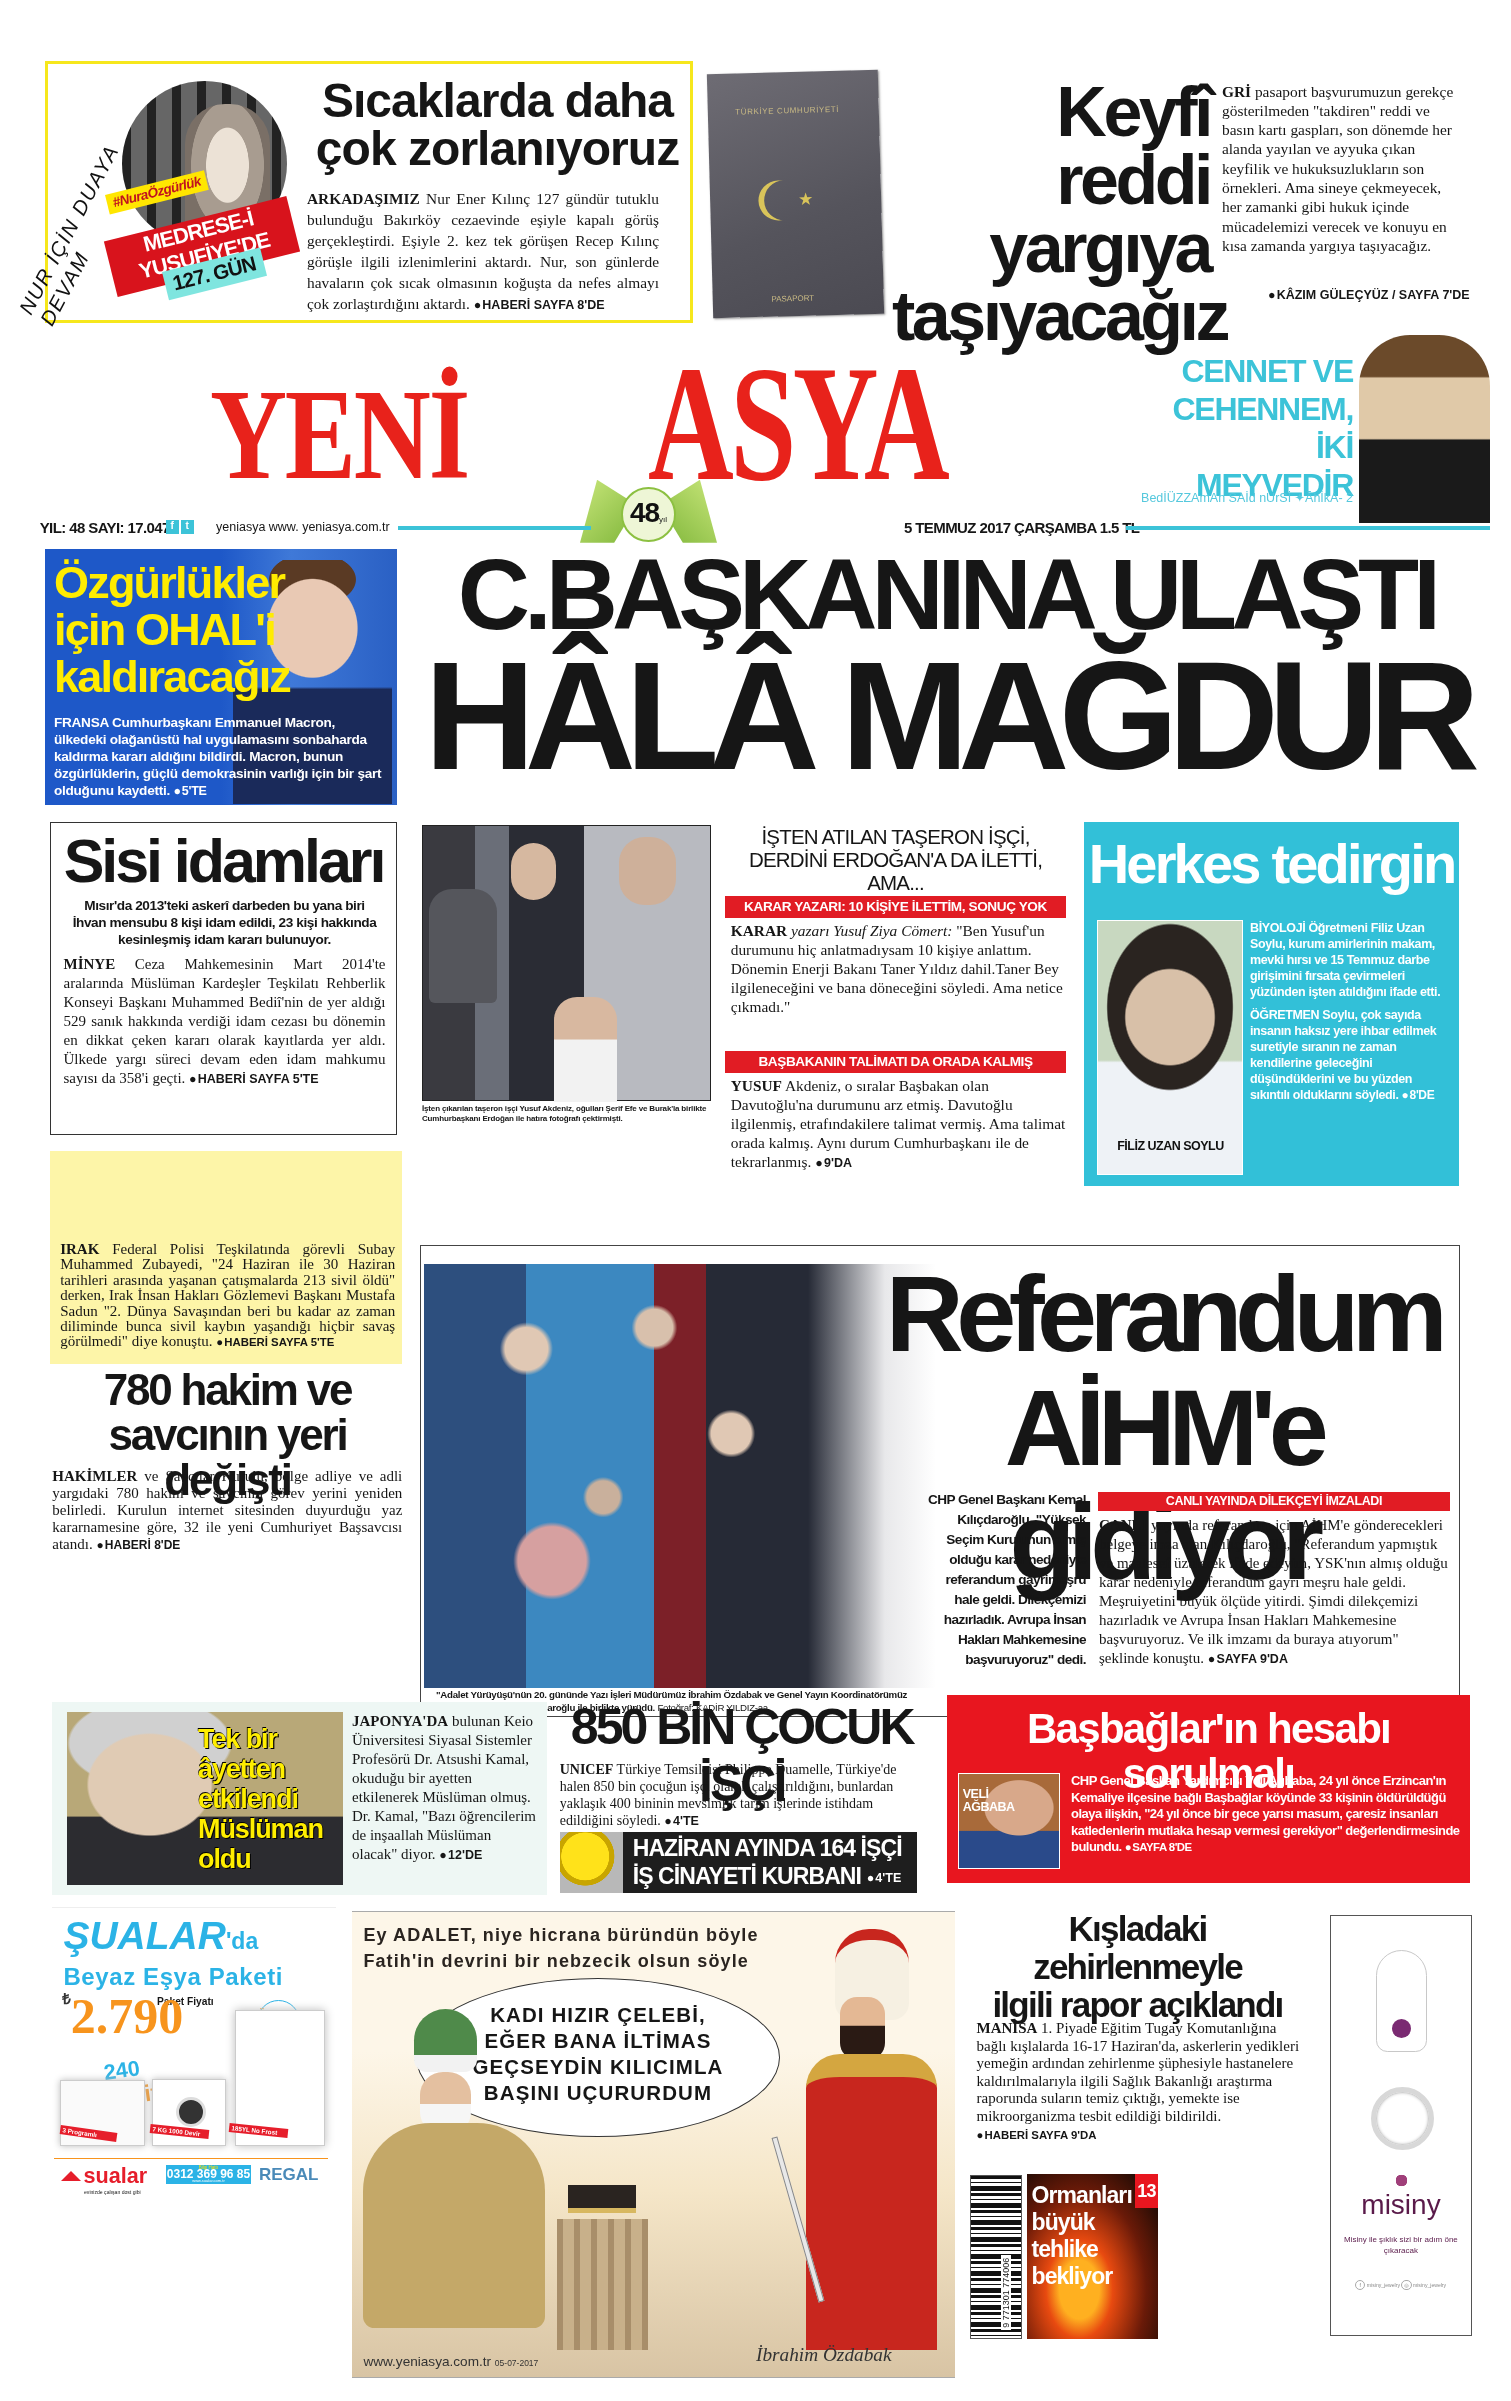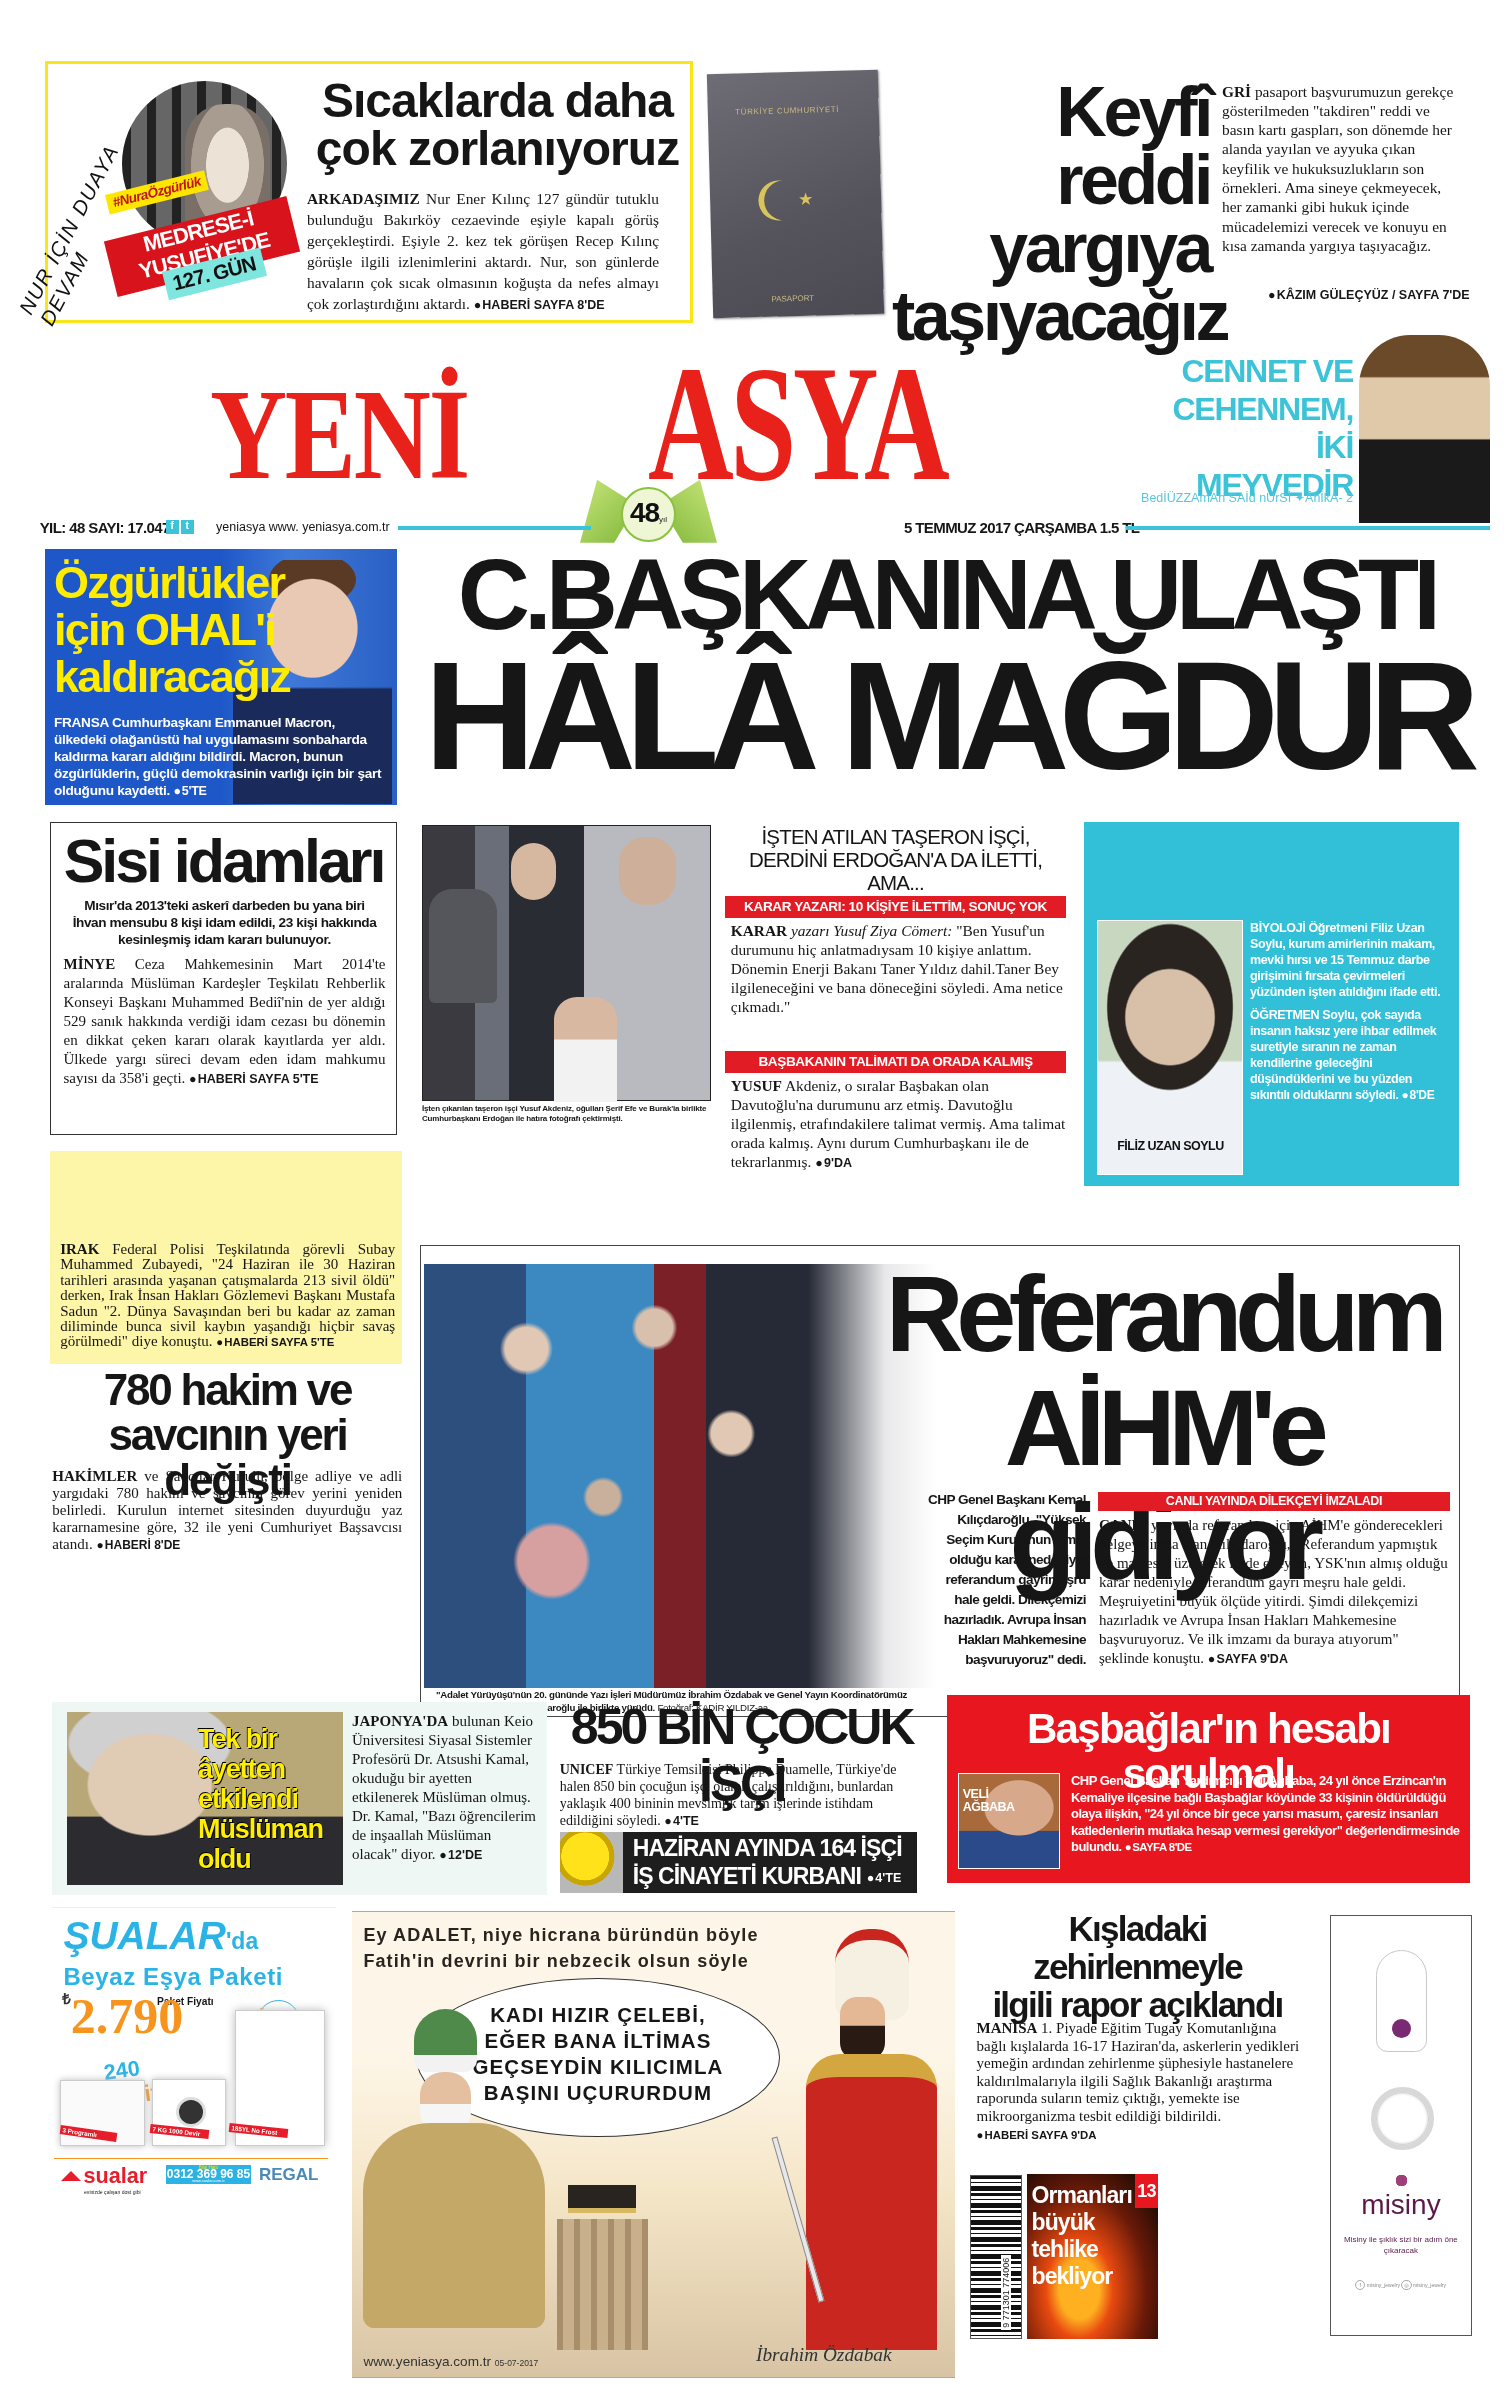--- a/index.html
+++ b/index.html
@@ -127,20 +127,21 @@
   <p class="abs body-text" style="left:5.7px;top:99px;width:335px;font-size:15.4px;line-height:19px;text-align:left;">
     <b>KARAR</b><i> yazarı Yusuf Ziya Cömert:</i><span> "Ben Yusuf'un durumunu hiç anlatmadıysam 10 kişiye anlattım. Dönemin Enerji Bakanı Taner Yıldız dahil.Taner Bey ilgileneceğini ve bana döneceğini söyledi. Ama netice çıkmadı."</span>
   </p>
   <div class="abs bar-red" style="left:0;top:229px;width:341px;height:21.6px;font-size:13.6px;line-height:21.6px;letter-spacing:-0.03em;">BAŞBAKANIN TALİMATI DA ORADA KALMIŞ</div>
   <p class="abs body-text" style="left:5.7px;top:254px;width:335px;font-size:15.4px;line-height:19px;text-align:left;">
     <b>YUSUF</b><span> Akdeniz, o sıralar Başbakan olan Davutoğlu'na durumunu arz etmiş. Davutoğlu ilgilenmiş, etrafındakilere talimat vermiş. Ama talimat orada kalmış. Aynı durum Cumhurbaşkanı ile de tekrarlanmış. </span><span class="ref">9'DA</span>
   </p>
 </section>
 
 <section class="abs" style="left:1084px;top:822px;width:375px;height:364px;background:#32c0d8;">
+  <h2 class="abs cond" style="left:0;top:10.2px;width:375px;text-align:center;font-size:56px;line-height:63px;color:#fff;letter-spacing:-0.05em;">Herkes tedirgin</h2>
   <div class="abs" style="left:12.5px;top:98px;width:146px;height:255px;background:radial-gradient(ellipse 36% 22% at 50% 38%,#d8c0a8 0 85%,transparent 88%),radial-gradient(ellipse 48% 36% at 50% 34%,#2a2420 0 90%,transparent 92%),linear-gradient(180deg,#c8d8c0 0 55%,#eef2f6 56%);border:1.1px solid #fff;">
     <span class="abs cond" style="left:0;top:218px;width:146px;text-align:center;font-size:12.5px;color:#111;">FİLİZ UZAN SOYLU</span>
   </div>
   <p class="abs cond" style="left:166px;top:98px;width:199px;font-size:12.5px;line-height:16px;color:#fff;letter-spacing:-0.03em;">
     <span style="display:block;margin-bottom:6.8px;">BİYOLOJİ Öğretmeni Filiz Uzan Soylu, kurum amirlerinin makam, mevki hırsı ve 15 Temmuz darbe girişimini fırsata çevirmeleri yüzünden işten atıldığını ifade etti.</span>
     <span>ÖĞRETMEN Soylu, çok sayıda insanın haksız yere ihbar edilmek suretiyle sıranın ne zaman kendilerine geleceğini düşündüklerini ve bu yüzden sıkıntılı olduklarını söyledi. </span><span class="ref" style="font-size:12px;">8'DE</span>
   </p>
 </section>
 
 <section class="abs" style="left:50px;top:1151px;width:352px;height:213px;background:#fdf5a8;">

